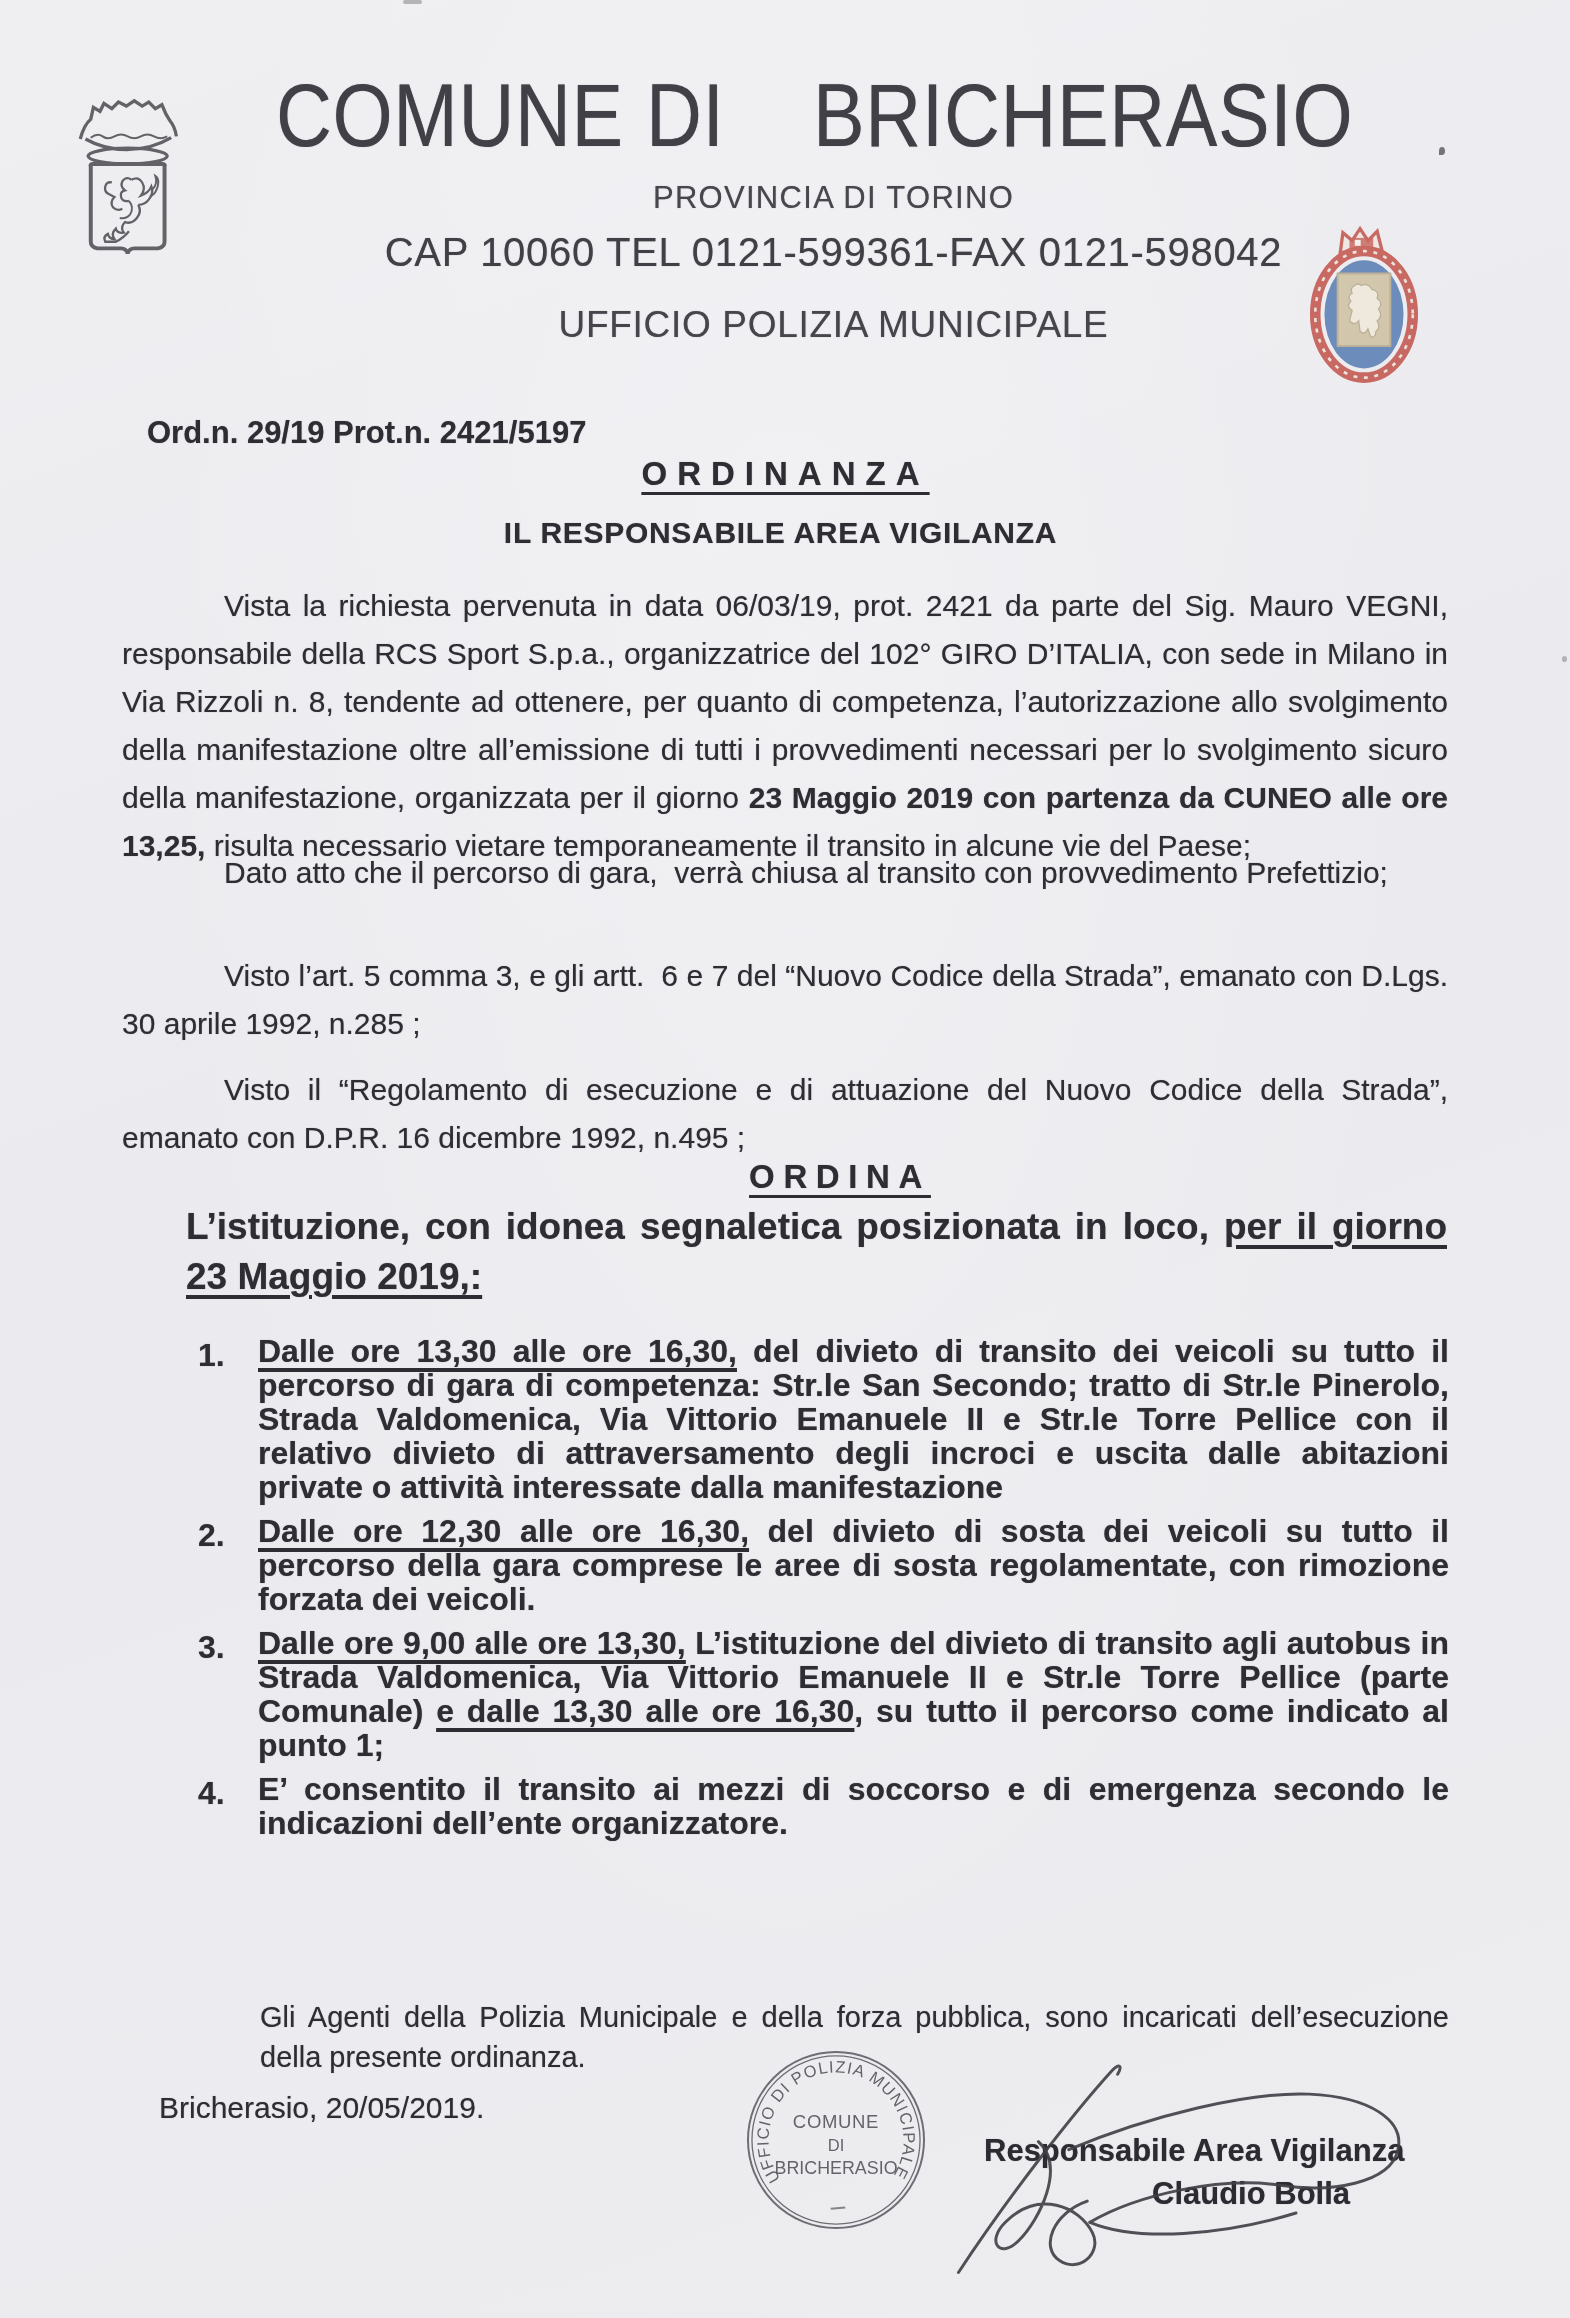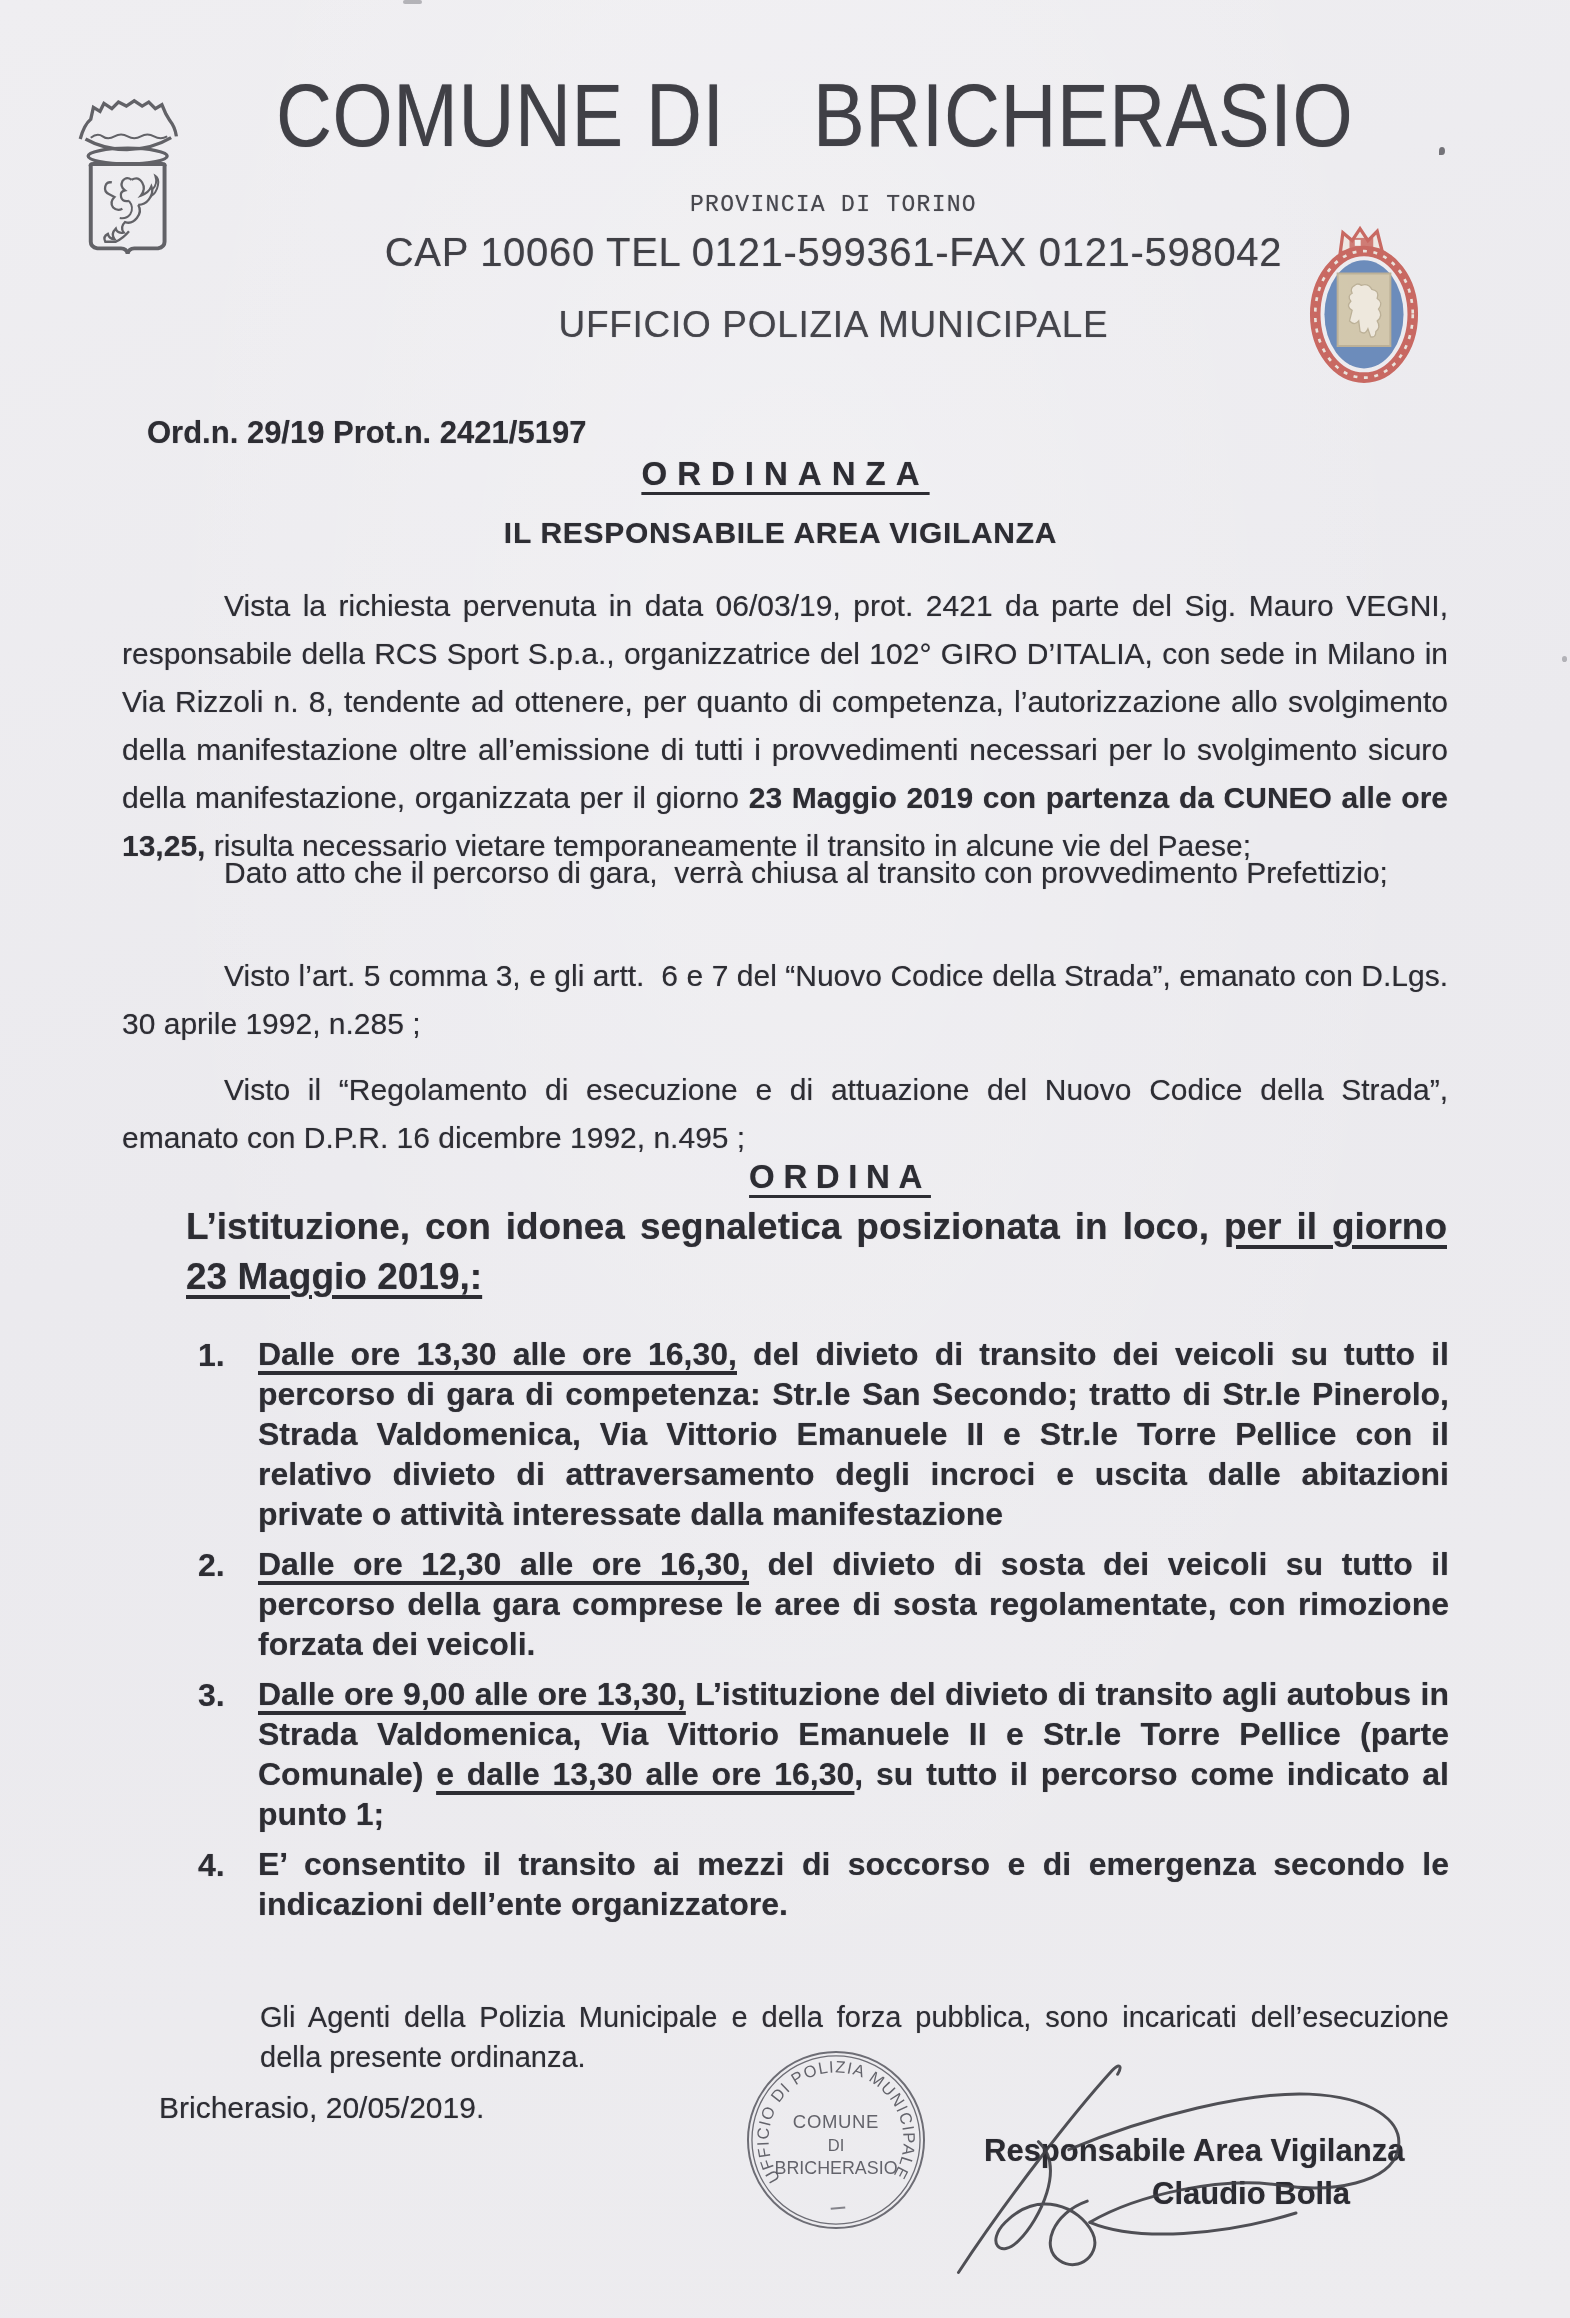--- a/index.html
+++ b/index.html
@@ -19,21 +19,21 @@
   }
   .abs{position:absolute;}
   .scan{text-shadow:0 0 0.9px rgba(44,44,60,.5);}
   
   .muni-title{
     left:276px;top:63px;font-size:89px;line-height:1.18;
     color:#404046;white-space:pre;letter-spacing:0.7px;
     transform:scaleX(.87);transform-origin:left top;font-weight:400;
   }
   .hdr-center{left:278px;width:1111px;text-align:center;}
-  .prov{top:192px;font-size:23px;letter-spacing:1.3px;color:#47474d;font-family:Liberation Mono, monospace;}
+  .prov{top:180px;font-size:31px;letter-spacing:1.3px;color:#47474d;}
   .capline{top:230px;font-size:40px;letter-spacing:0.7px;color:#404046;}
   .uffline{top:304px;font-size:37px;letter-spacing:0.7px;color:#45454b;}
   
   .refline{left:147px;top:415px;font-size:31px;font-weight:700;}
   .doc-title-wrap{left:106px;top:455px;width:1359px;text-align:center;}
   .doc-title{font-size:33px;font-weight:700;letter-spacing:10px;
     text-decoration:underline;text-decoration-thickness:2.6px;text-underline-offset:7.3px;}
   .issuer-wrap{left:106px;top:516px;width:1349px;text-align:center;}
   .issuer{font-size:30px;font-weight:700;letter-spacing:0.7px;text-align:center;}
   
@@ -42,21 +42,21 @@
   .p1{top:582px;} .p2{top:849px;} .p3{top:952px;} .p4{top:1066px;}
   
   .ordina-wrap{left:106px;top:1158px;width:1468px;text-align:center;}
   .ordina{font-size:33px;font-weight:700;letter-spacing:8.6px;
     text-decoration:underline;text-decoration-thickness:2.6px;text-underline-offset:6.6px;}
   .order-intro{left:186px;top:1202px;width:1261px;font-size:37px;line-height:50px;
     font-weight:700;text-align:justify;margin:0;}
   .olist{left:198px;top:1334px;width:1251px;}
   .oitem{display:flex;margin-bottom:10px;}
   .onum{flex:none;width:60px;font-size:32px;line-height:42px;font-weight:700;}
-  .otext{flex:1;font-size:32px;line-height:40px;font-weight:700;text-align:justify;}
+  .otext{flex:1;font-size:32px;line-height:34px;font-weight:700;text-align:justify;}
   .note{left:252px;top:1989px;width:1189px;font-size:29px;line-height:40px;
     text-align:justify;margin:8px;}
   .b{font-weight:700;}
   .u{text-decoration:underline;text-decoration-thickness:4px;text-underline-offset:6px;}
   
   .placedate{left:159px;top:2091px;font-size:30px;}
   .sig-role{left:984px;top:2133px;font-size:31px;font-weight:700;color:#2b2b31;}
   .sig-name{left:1152px;top:2176px;font-size:31px;font-weight:700;color:#2b2b31;}
   .stamp-svg{left:746px;top:2050px;}
   .sig-svg{left:939px;top:2036px;}

